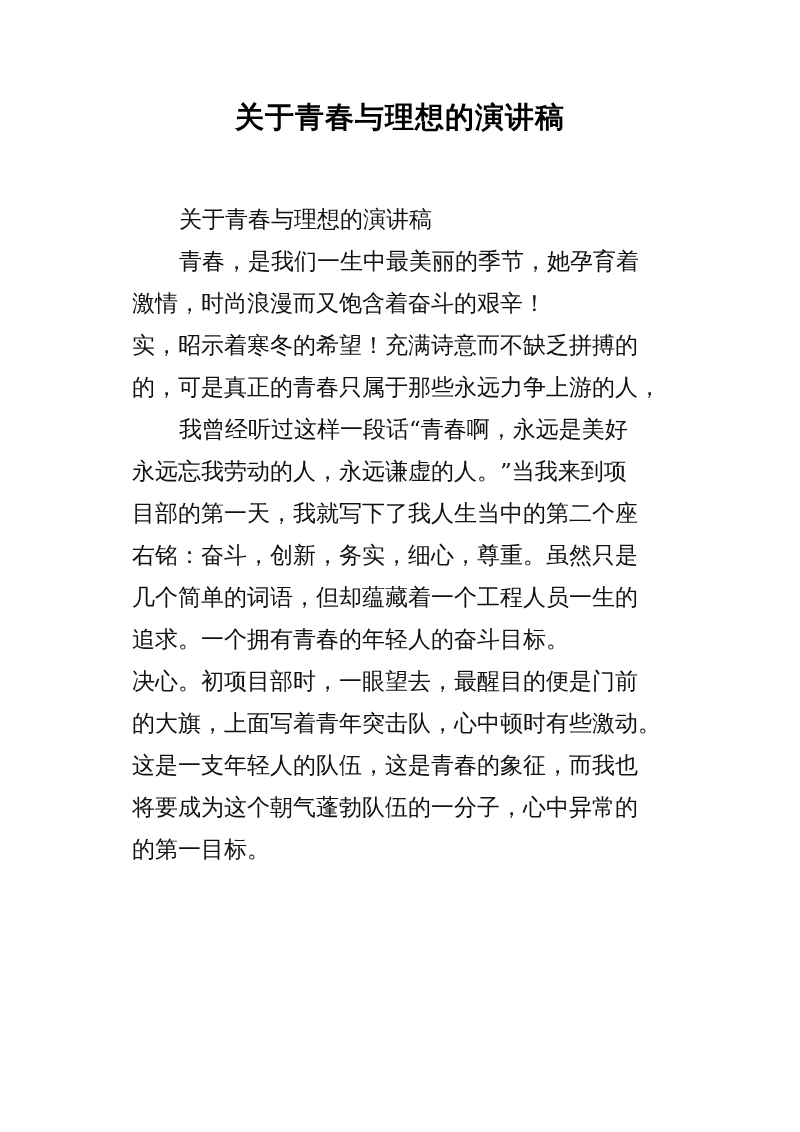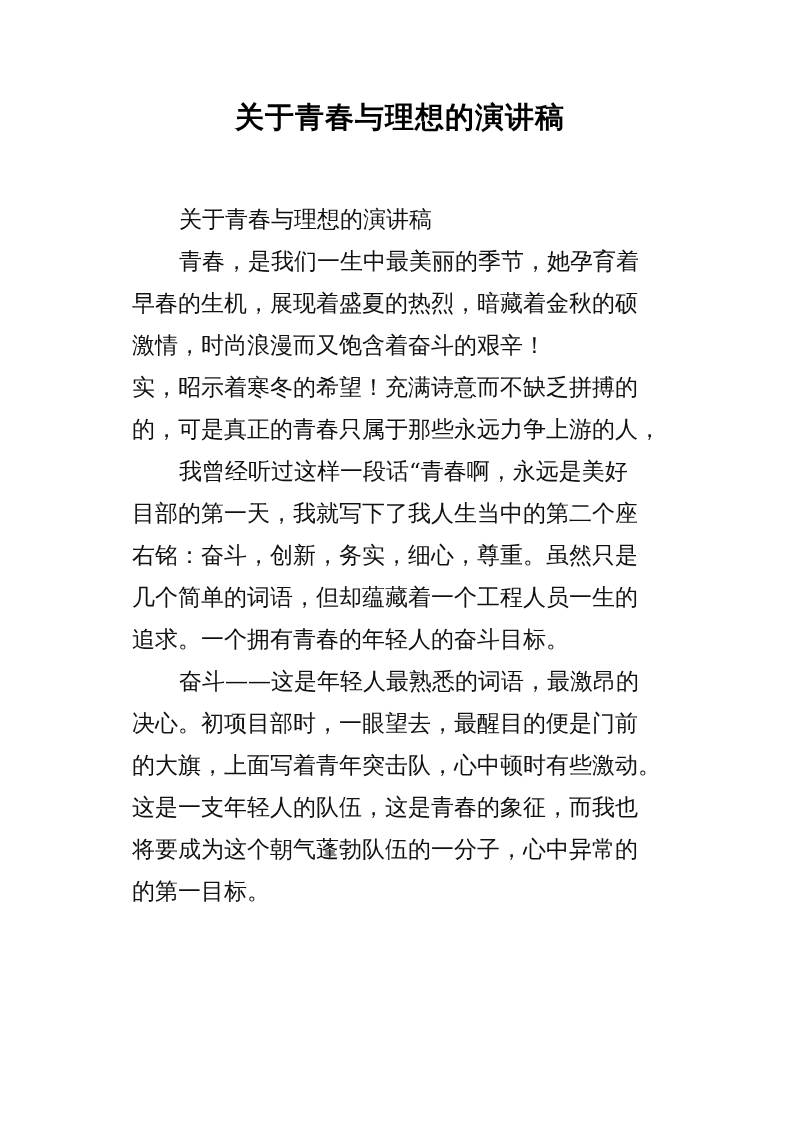--- a/index.html
+++ b/index.html
@@ -13,28 +13,27 @@
   .indent { padding-left: 47px; }
 </style>
 </head>
 <body>
 
 <div class="title">关于青春与理想的演讲稿</div>
 
 <div class="body">
   <div class="line indent">关于青春与理想的演讲稿</div>
   <div class="line indent">青春，是我们一生中最美丽的季节，她孕育着</div>
-  <div class="line">早春的生机，展现着盛夏的热烈，暗藏着金秋的硕</div>
   <div class="line">激情，时尚浪漫而又饱含着奋斗的艰辛！</div>
   <div class="line">实，昭示着寒冬的希望！充满诗意而不缺乏拼搏的</div>
   <div class="line">的，可是真正的青春只属于那些永远力争上游的人，</div>
   <div class="line indent">我曾经听过这样一段话“青春啊，永远是美好</div>
+  <div class="line">永远忘我劳动的人，永远谦虚的人。”当我来到项</div>
   <div class="line">目部的第一天，我就写下了我人生当中的第二个座</div>
   <div class="line">右铭：奋斗，创新，务实，细心，尊重。虽然只是</div>
   <div class="line">几个简单的词语，但却蕴藏着一个工程人员一生的</div>
   <div class="line">追求。一个拥有青春的年轻人的奋斗目标。</div>
-  <div class="line indent">奋斗——这是年轻人最熟悉的词语，最激昂的</div>
   <div class="line">决心。初项目部时，一眼望去，最醒目的便是门前</div>
   <div class="line">的大旗，上面写着青年突击队，心中顿时有些激动。</div>
   <div class="line">这是一支年轻人的队伍，这是青春的象征，而我也</div>
   <div class="line">将要成为这个朝气蓬勃队伍的一分子，心中异常的</div>
   <div class="line">的第一目标。</div>
 </div>
 
 </body></html>

